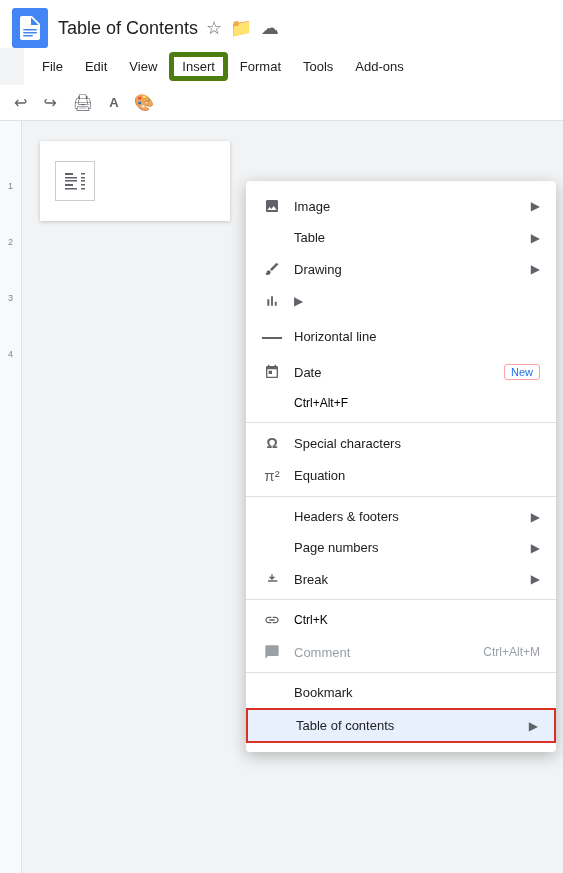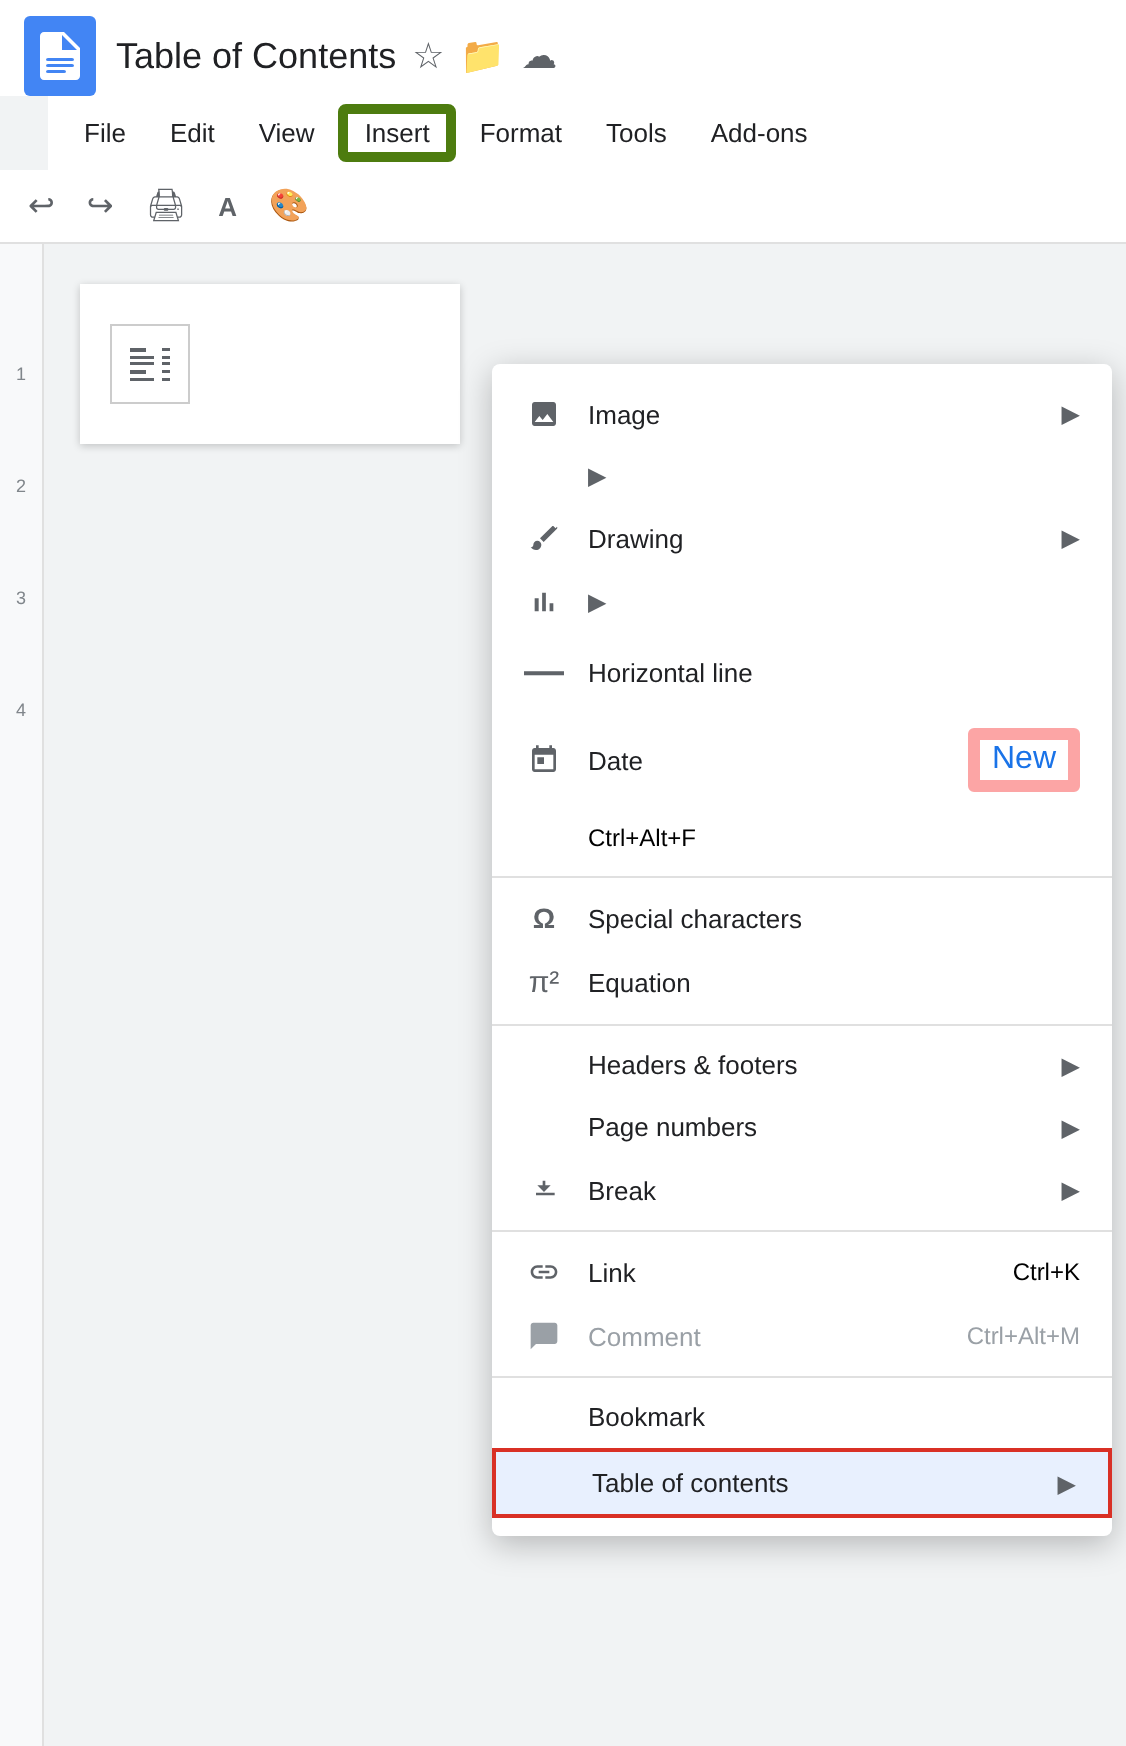--- a/index.html
+++ b/index.html
@@ -136,25 +136,25 @@
     }
     .menu-row .row-shortcut {
       color: #000000;
       font-size: 12px;
     }
     .menu-row .row-arrow {
       color: #5f6368;
       font-size: 12px;
     }
     .menu-row .new-badge {
-      border: 6px solid #fca5a5;
+      border: 1px solid #fca5a5;
       color: #1a73e8;
       border-radius: 3px;
       padding: 1px 6px;
-      font-size: 16px;
+      font-size: 11px;
       margin-left: auto;
     }
     .menu-divider {
       height: 1px;
       background: #e0e0e0;
       margin: 4px 0;
     }
     .menu-row.disabled {
       color: #9aa0a6;
     }
@@ -240,20 +240,21 @@
         <svg width="16" height="16" viewBox="0 0 24 24" fill="#5f6368">
             <path d="M21 19V5c0-1.1-.9-2-2-2H5c-1.1 0-2 .9-2 2v14c0 1.1.9 2 2 2h14c1.1 0 2-.9 2-2zM8.5 13.5l2.5 3.01L14.5 12l4.5 6H5l3.5-4.5z"></path>
           </svg>
       </span>
       <span class="row-label">Image</span>
       <span class="row-arrow">▶</span>
     </div>
 
     <div class="menu-row">
       <span class="no-icon"></span>
+      <span class="row-label">Table</span>
       <span class="row-arrow">▶</span>
     </div>
 
     <div class="menu-row">
       <span class="row-icon">
         <svg width="16" height="16" viewBox="0 0 24 24" fill="#5f6368">
             <path d="M7 14c-1.66 0-3 1.34-3 3 0 1.31-1.16 2-2 2 .92 1.22 2.49 2 4 2 2.21 0 4-1.79 4-4 0-1.66-1.34-3-3-3zm13.71-9.37l-1.34-1.34c-.39-.39-1.02-.39-1.41 0L9 12.25 11.75 15l9.96-9.96c.39-.39.39-1.02 0-1.41z"></path>
           </svg>
       </span>
       <span class="row-label">Drawing</span>
@@ -326,21 +327,20 @@
     </div>
 
     <div class="menu-divider"></div>
 
     <div class="menu-row">
       <span class="row-icon">
         <svg width="16" height="16" viewBox="0 0 24 24" fill="#5f6368">
             <path d="M3.9 12c0-1.71 1.39-3.1 3.1-3.1h4V7H7c-2.76 0-5 2.24-5 5s2.24 5 5 5h4v-1.9H7c-1.71 0-3.1-1.39-3.1-3.1zM8 13h8v-2H8v2zm9-6h-4v1.9h4c1.71 0 3.1 1.39 3.1 3.1s-1.39 3.1-3.1 3.1h-4V17h4c2.76 0 5-2.24 5-5s-2.24-5-5-5z"></path>
           </svg>
       </span>
-      <span class="row-label">Link</span>
       <span class="row-shortcut">Ctrl+K</span>
     </div>
 
     <div class="menu-row disabled">
       <span class="row-icon">
         <svg width="16" height="16" viewBox="0 0 24 24" fill="#9aa0a6">
             <path d="M20 2H4c-1.1 0-2 .9-2 2v18l4-4h14c1.1 0 2-.9 2-2V4c0-1.1-.9-2-2-2z"></path>
           </svg>
       </span>
       <span class="row-label">Comment</span>

